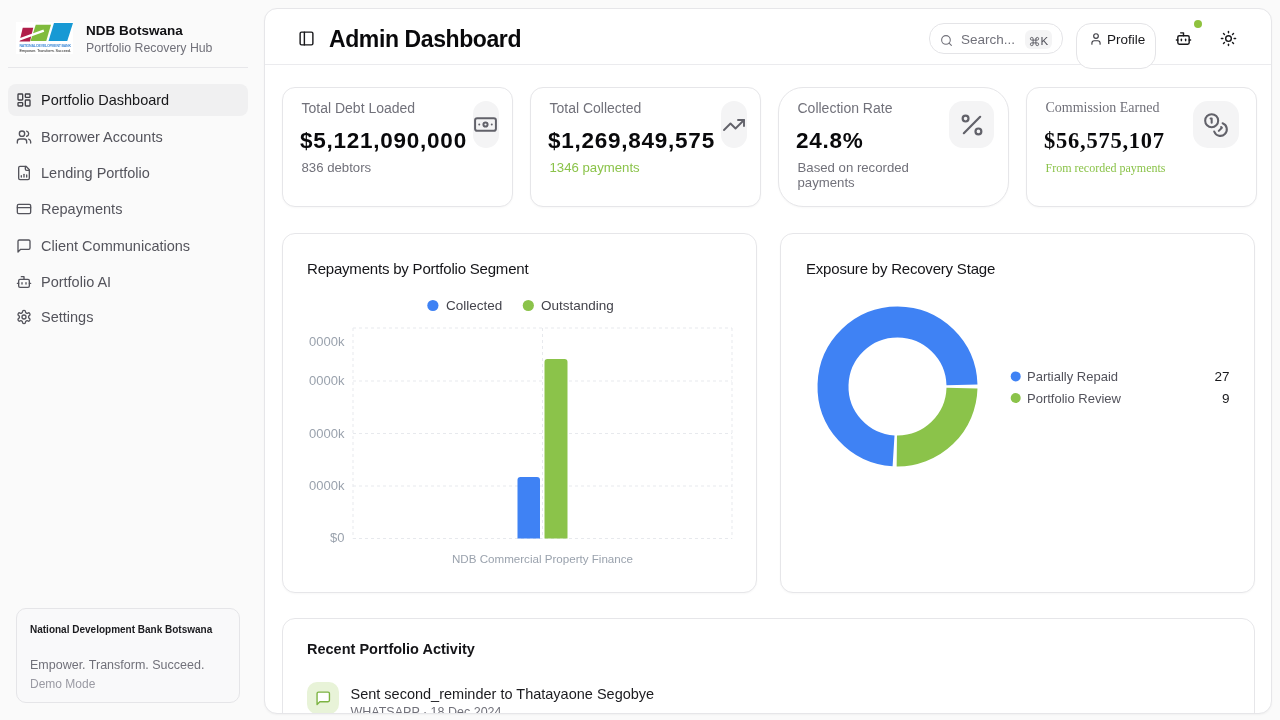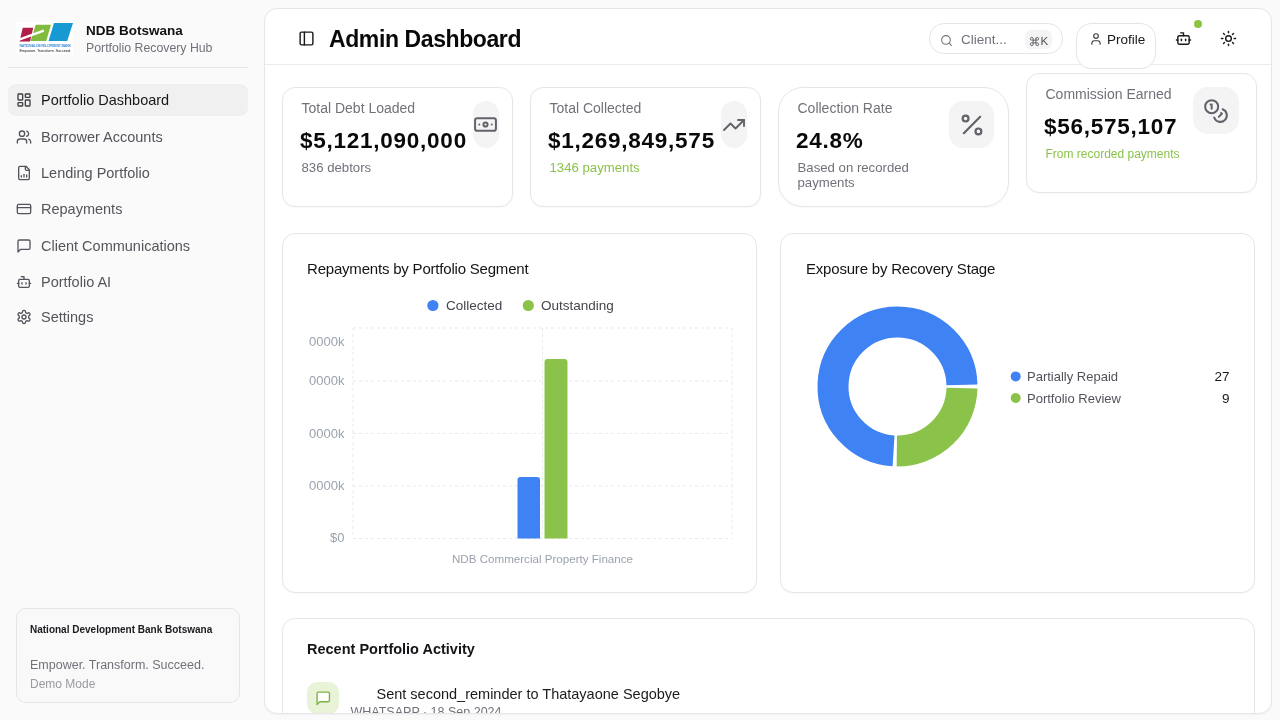--- a/index.html
+++ b/index.html
@@ -124,21 +124,21 @@
     </div>
   <div class="abs" style="left:64px;top:14.5px;font-size:23px;font-weight:600;letter-spacing:-0.4px;color:#09090b;line-height:31px;">Admin Dashboard</div>
 
   <div class="abs" style="left:664px;top:14px;width:134px;height:30.5px;border:1px solid #e4e4e7;border-radius:15px;background:#fff;">
     <div class="abs" style="left:10px;top:9.5px;">
         <svg width="13" height="13" viewBox="0 0 24 24" fill="none" stroke="#71717a" stroke-width="2" stroke-linecap="round" stroke-linejoin="round">
           <circle cx="11" cy="11" r="8"></circle>
           <path d="m21 21-4.3-4.3"></path>
         </svg>
       </div>
-    <div class="abs" style="left:31px;top:8px;font-size:13.5px;color:#71717a;line-height:16px;">Client...</div>
+    <div class="abs" style="left:31px;top:8px;font-size:13.5px;color:#71717a;line-height:16px;">Search...</div>
     <div class="abs" style="left:95px;top:5.5px;width:27px;height:19px;background:#f4f4f5;border-radius:6px;text-align:center;">
       <span style="display:inline-flex;align-items:center;gap:0.5px;vertical-align:middle;margin-top:3.5px;">
           <svg width="11" height="11" viewBox="0 0 24 24" fill="none" stroke="#5a5a63" stroke-width="2" stroke-linecap="round" stroke-linejoin="round">
             <path d="M15 6v12a3 3 0 1 0 3-3H6a3 3 0 1 0 3 3V6a3 3 0 1 0-3 3h12a3 3 0 1 0-3-3"></path>
           </svg>
           <span style="font-size:11.5px;color:#52525b;">K</span>
         </span>
     </div>
   </div>
 
@@ -207,21 +207,21 @@
       <div class="abs" style="left:17px;top:41.5px;font-size:22.5px;font-weight:bold;color:#09090b;letter-spacing:0.75px;line-height:22.5px;white-space:nowrap;text-align:right;">24.8%</div>
       <div class="abs" style="left:18.5px;top:73px;font-size:13.2px;color:#71717a;line-height:14.5px;">Based on recorded<br>payments</div>
       <div class="abs" style="left:170px;top:13px;width:45px;height:47px;border-radius:14px;background:#f4f4f5;display:flex;align-items:center;justify-content:center;">
         <svg width="28" height="28" viewBox="0 0 24 24" fill="none" stroke="#62626a" stroke-width="1.9" stroke-linecap="round" stroke-linejoin="round">
           <line x1="19" x2="5" y1="5" y2="19"></line>
           <circle cx="6.5" cy="6.5" r="2.5"></circle>
           <circle cx="17.5" cy="17.5" r="2.5"></circle>
         </svg>
       </div>
     </div>
-<div class="abs" style="left:761px;top:64px;width:231px;height:120px;border:1px solid #e6e6e9;border-radius:13px;background:#fff;box-shadow:0 1px 2px rgba(0,0,0,0.03);">
+<div class="abs" style="left:761px;top:78px;width:231px;height:120px;border:1px solid #e6e6e9;border-radius:13px;background:#fff;box-shadow:0 1px 2px rgba(0,0,0,0.03);font-family:Liberation Serif, serif;">
       <div class="abs" style="left:18.5px;top:12px;font-size:14px;color:#71717a;">Commission Earned</div>
       <div class="abs" style="left:17px;top:41.5px;font-size:22.5px;font-weight:bold;color:#09090b;letter-spacing:0.75px;line-height:22.5px;white-space:nowrap;">$56,575,107</div>
       <div class="abs" style="left:18.5px;top:73px;font-size:12px;color:#8bc34a;line-height:14.5px;">From recorded payments</div>
       <div class="abs" style="left:165.5px;top:13px;width:46.5px;height:47px;border-radius:15px;background:#f4f4f5;display:flex;align-items:center;justify-content:center;">
         <svg width="26" height="26" viewBox="0 0 24 24" fill="none" stroke="#62626a" stroke-width="1.9" stroke-linecap="round" stroke-linejoin="round">
           <circle cx="8" cy="8" r="6"></circle>
           <path d="M18.09 10.37A6 6 0 1 1 10.34 18"></path>
           <path d="M7 6h1v4"></path>
           <path d="m16.71 13.88.7.71-2.82 2.82"></path>
         </svg>
@@ -271,16 +271,16 @@
     </div>
 
   <div class="abs" style="left:17px;top:609px;width:973px;height:130px;border:1px solid #e6e6e9;border-radius:13px;background:#fff;"></div>
   <div class="abs" style="left:42px;top:631.5px;font-size:14.5px;font-weight:700;color:#151519;">Recent Portfolio Activity</div>
   <div class="abs" style="left:42px;top:673px;width:32px;height:32px;border-radius:10px;background:#e8f3d8;"></div>
   <div class="abs" style="left:49.5px;top:681px;">
       <svg width="16.5" height="16.5" viewBox="0 0 24 24" fill="#ffffff" stroke="#7cb342" stroke-width="2" stroke-linecap="round" stroke-linejoin="round">
         <path d="M21 15a2 2 0 0 1-2 2H7l-4 4V5a2 2 0 0 1 2-2h14a2 2 0 0 1 2 2z"></path>
       </svg>
     </div>
-  <div class="abs" style="left:85.5px;top:676.5px;font-size:14.5px;color:#1b1b1f;margin-left:26px;">Sent second_reminder to Thatayaone Segobye</div>
-  <div class="abs" style="left:85.5px;top:695.5px;font-size:12.5px;color:#71717a;">WHATSAPP · 18 Sep 2024</div>
+  <div class="abs" style="left:85.5px;top:676.5px;font-size:14.5px;color:#1b1b1f;">Sent second_reminder to Thatayaone Segobye</div>
+  <div class="abs" style="left:85.5px;top:695.5px;font-size:12.5px;color:#71717a;">WHATSAPP · 18 Dec 2024</div>
 
 </div>
 
 </body></html>

